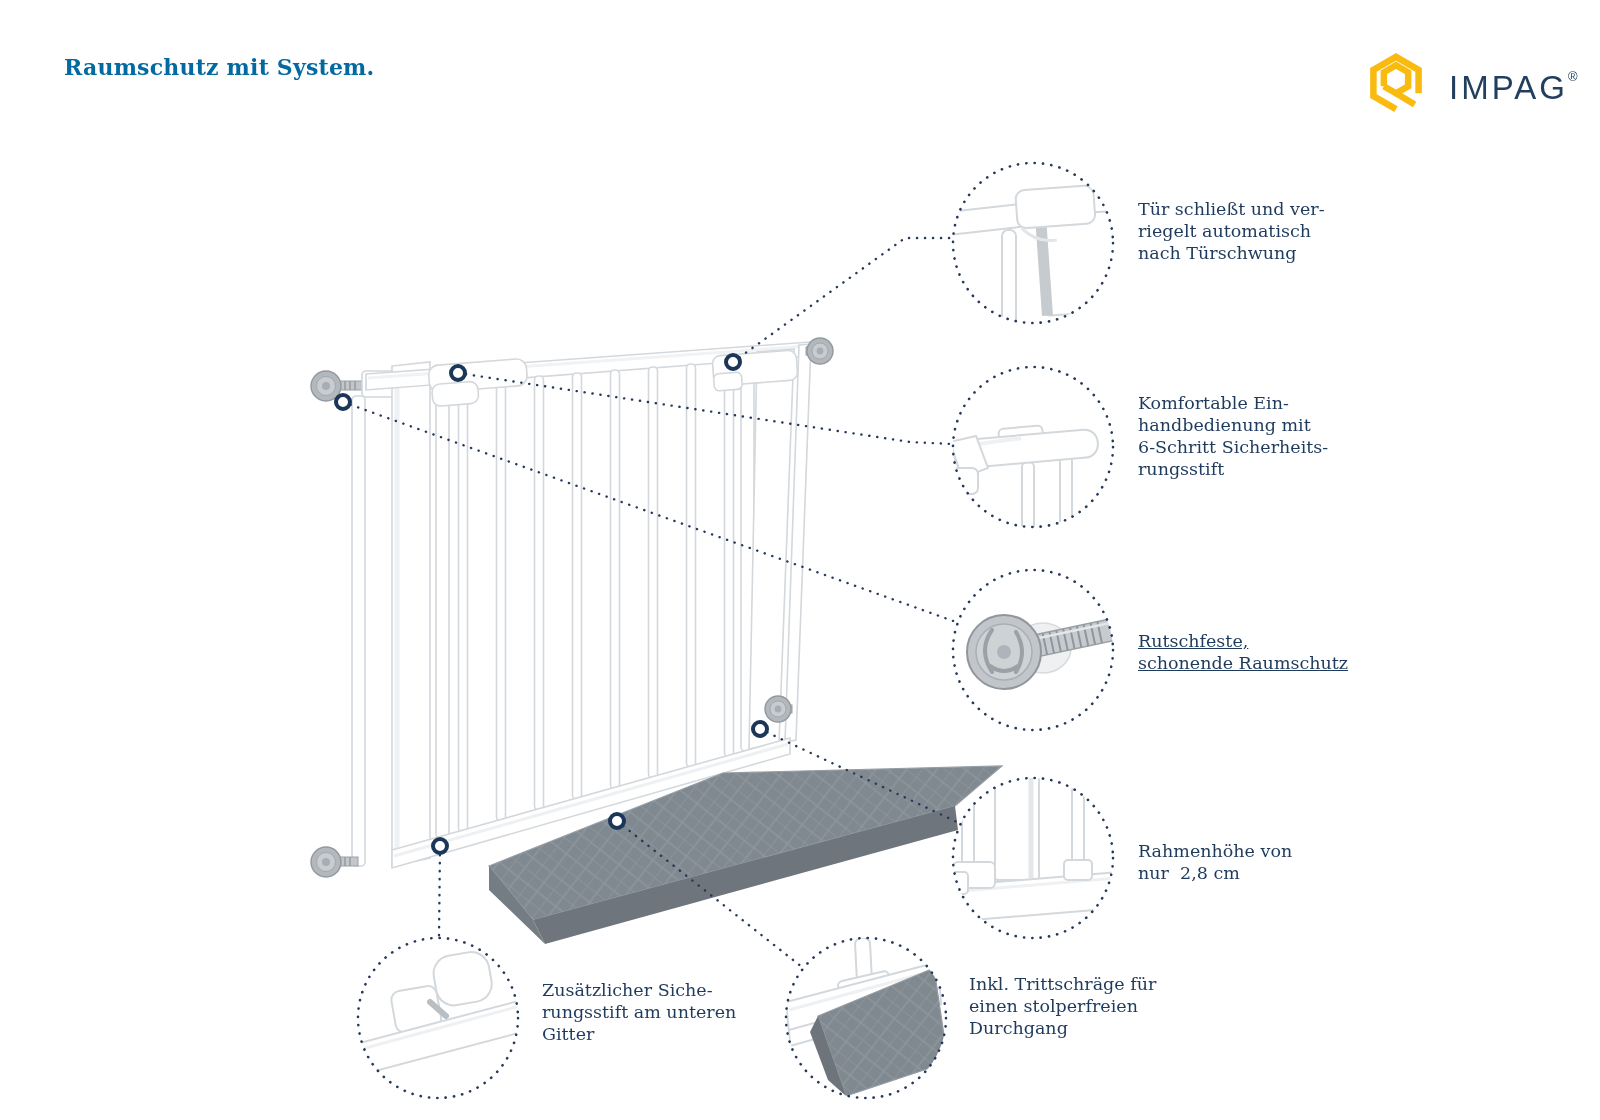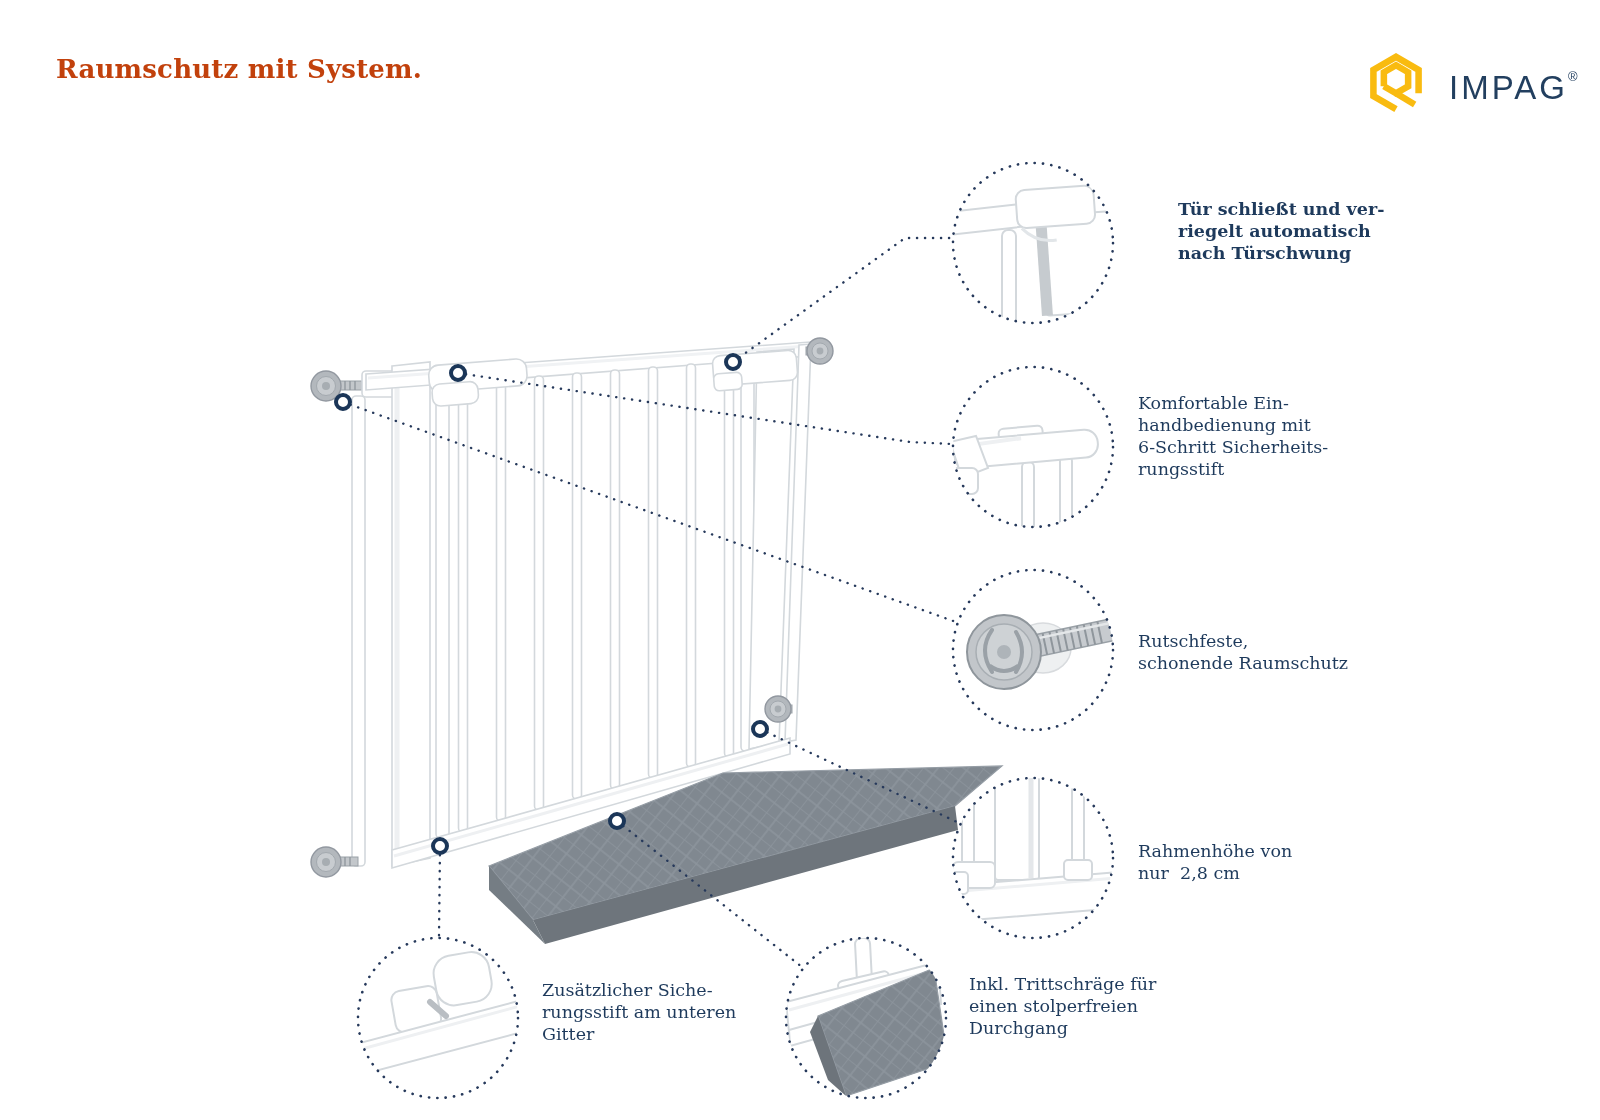--- a/index.html
+++ b/index.html
@@ -4,22 +4,22 @@
 <style>
   html,body{margin:0;padding:0;}
   body{
     width:1600px;height:1120px;position:relative;overflow:hidden;
     background:#ffffff;
     font-family:"DejaVu Serif", serif;
   }
   .stage{position:absolute;inset:0;}
   svg.illustration{position:absolute;left:0;top:0;}
   .page-title{
-    position:absolute;left:56px;top:54px;
-    font-size:26px;font-weight:600;color:#c2410c;letter-spacing:.2px;
+    position:absolute;left:64px;top:54px;
+    font-size:22px;font-weight:600;color:#0369a1;letter-spacing:.2px;
   }
   .logo{position:absolute;left:1368px;top:46px;display:flex;align-items:center;}
   .logo .mark{width:56px;height:62px;}
   .logo .wordmark{
     margin-left:25px;
     font-family:"Liberation Sans", sans-serif;
     font-size:33px;font-weight:500;letter-spacing:3px;color:#223f5f;
     line-height:62px;
   }
   .logo .reg{
@@ -257,34 +257,34 @@
 
   <div class="logo">
     <svg class="mark" viewBox="0 0 60 66" fill="none" stroke="#f9bb10" stroke-width="7" stroke-linejoin="miter">
       <path d="M30 61 L5.8 47 L5.8 19 L30 5 L54.2 19 L54.2 44"></path>
       <path d="M17 36.5 L17 21.5 L30 14 L43 21.5 L43 36.5 L30 44 L17 36.5"></path>
       <path d="M30 44 L50 56"></path>
     </svg>
     <div class="wordmark"><span>IMPAG</span><span class="reg">®</span></div>
   </div>
 
-  <div class="callout" style="left:1178px;top:198px;font-weight:bold;">
+  <div class="callout" style="left:1138px;top:198px;">
     <div class="line">Tür schließt und ver-</div>
     <div class="line">riegelt automatisch</div>
     <div class="line">nach Türschwung</div>
   </div>
 
   <div class="callout" style="left:1138px;top:392px;">
     <div class="line">Komfortable Ein-</div>
     <div class="line">handbedienung mit</div>
     <div class="line">6-Schritt Sicherheits-</div>
     <div class="line">rungsstift</div>
   </div>
 
-  <div class="callout" style="left:1138px;top:630px;">
+  <div class="callout" style="left:1138px;top:630px;text-decoration:underline;">
     <div class="line">Rutschfeste,</div>
     <div class="line">schonende Raumschutz</div>
   </div>
 
   <div class="callout" style="left:1138px;top:840px;">
     <div class="line">Rahmenhöhe von</div>
     <div class="line">nur  2,8 cm</div>
   </div>
 
   <div class="callout" style="left:969px;top:973px;">

